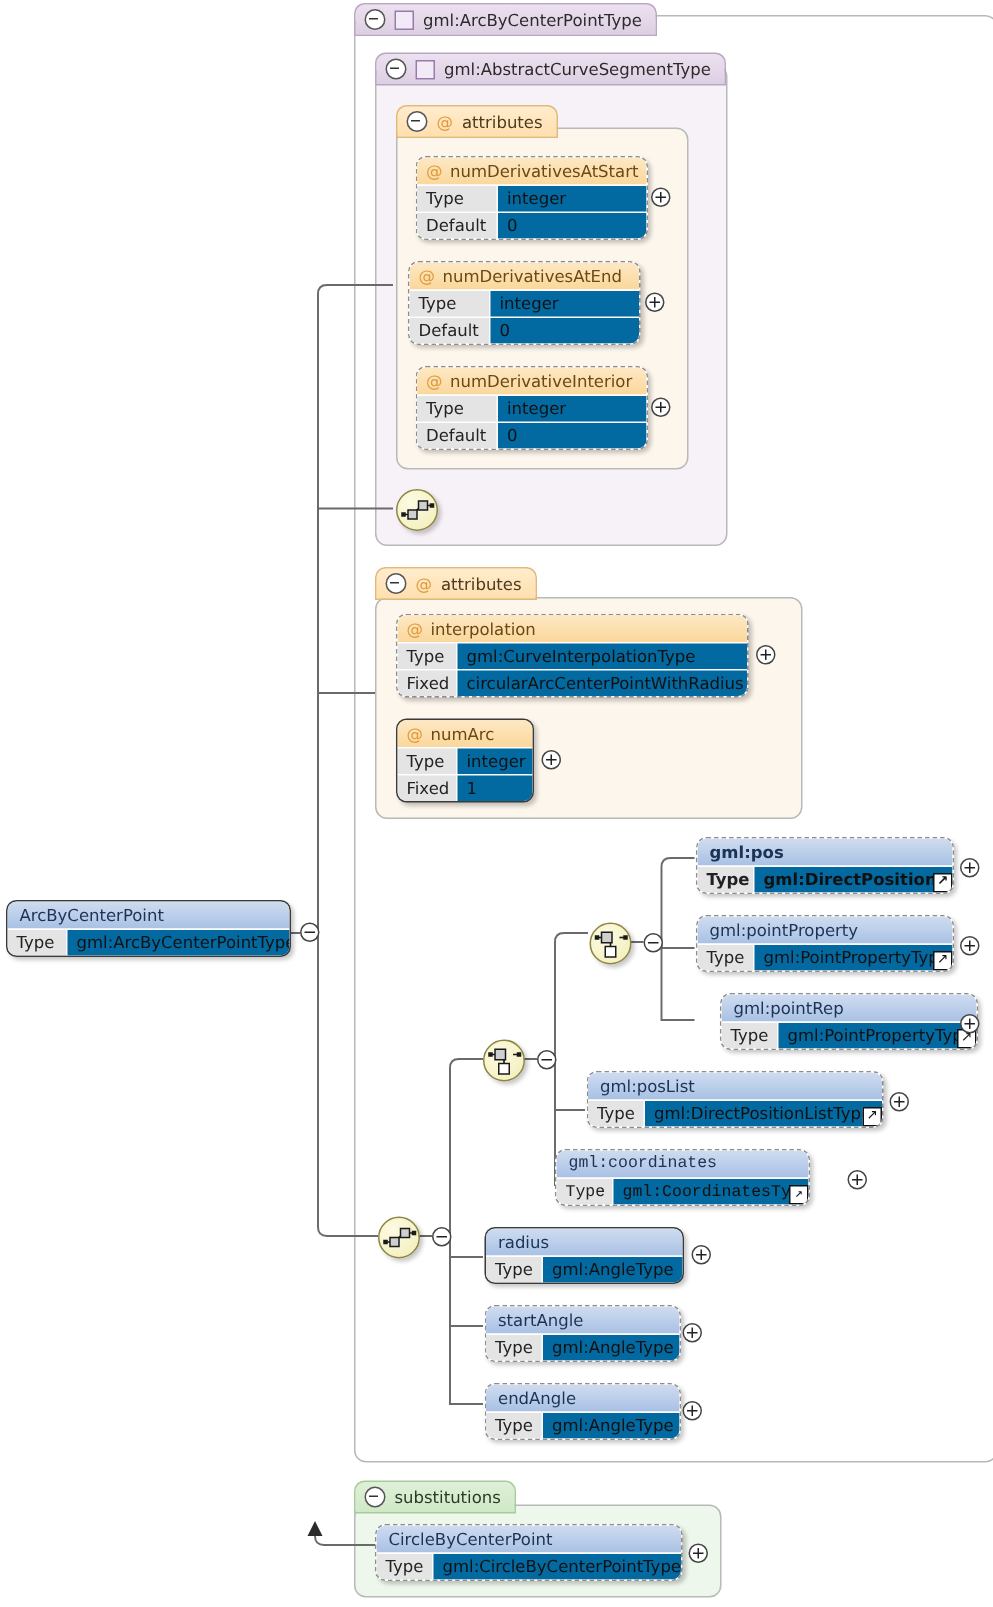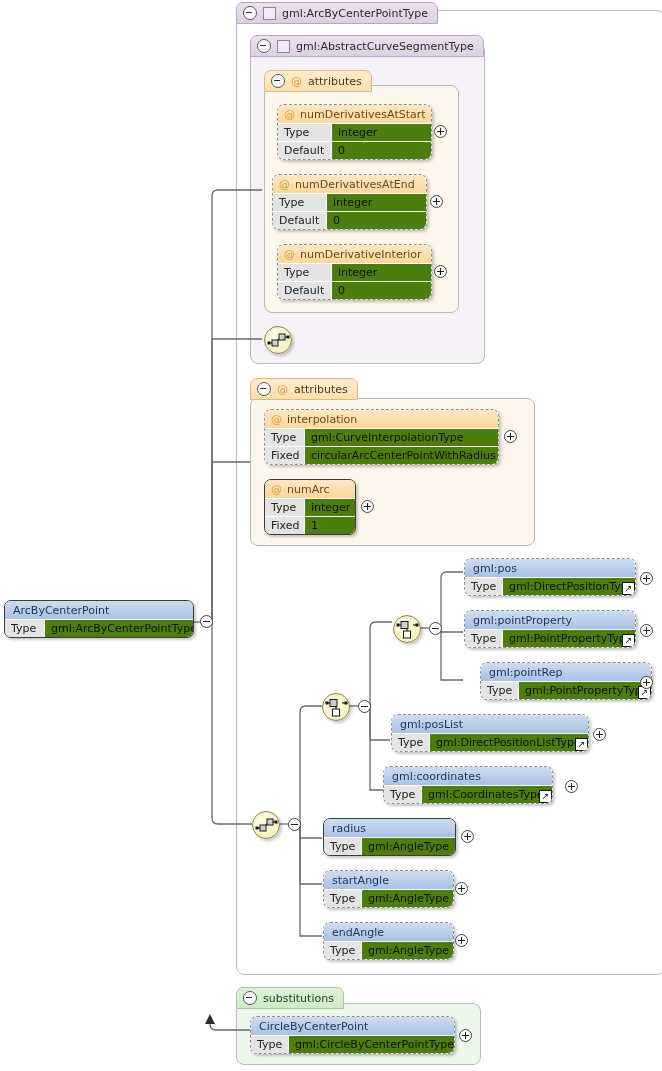--- a/index.html
+++ b/index.html
@@ -40,21 +40,21 @@
   .box.dashed{border:1px dashed #8d8d8d;}
   .box .bhead{height:18px;display:flex;align-items:center;padding:0 8px;
               font-size:11px;white-space:nowrap;box-sizing:border-box;}
   .box.elem .bhead{background:linear-gradient(#cfdcf0,#a9c1e4);color:#1b3355;}
   .box.attr .bhead{background:linear-gradient(#fde8c4,#fbd79b);color:#6a4a12;
                    gap:5px;padding-left:6px;}
   .box .brow{height:18px;display:flex;align-items:stretch;font-size:11px;
              border-top:1px solid #ffffff;box-sizing:border-box;}
   .box .bk{background:#e4e4e4;color:#222;display:flex;align-items:center;
            padding:0 6px;box-sizing:border-box;border-right:1px solid #fff;}
-  .box .bv{background:#4d7c0f;color:#111;display:flex;align-items:center;
+  .box .bv{background:#0369a1;color:#111;display:flex;align-items:center;
            padding:0 6px;box-sizing:border-box;flex:1;white-space:nowrap;overflow:hidden;}
 
   
   .linkmark{position:absolute;width:11px;height:11px;background:#fff;border:1px solid #111;
             display:flex;align-items:center;justify-content:center;font-size:9px;
             line-height:1;color:#111;}
 
   
   .dexp{position:absolute;width:13px;height:13px;border-radius:50%;
         border:1px solid #444;background:#fff;box-sizing:border-box;}
@@ -290,21 +290,21 @@
         <path d="M13,12 L13,15"></path>
     </g>
     <rect x="7" y="5.5" width="7" height="7" fill="#cfcfcf" stroke="#1a1a1a"></rect>
     <rect x="9.5" y="15" width="7" height="7" fill="#ffffff" stroke="#1a1a1a"></rect>
     <rect x="2.5" y="7.5" width="3" height="3" fill="#1a1a1a"></rect>
     <rect x="21.5" y="7.5" width="3" height="3" fill="#1a1a1a"></rect>
   </svg>
 </div>
 <div class="dexp" style="left:429px;top:622px;"></div>
 
-<div class="box elem dashed" style="left:464px;top:558px;width:172px;">
+<div class="box elem dashed" style="left:464px;top:558px;width:172px;font-weight:bold;">
   <div class="bhead">gml:pos</div>
   <div class="brow">
     <div class="bk" style="width:38px;">Type</div>
     <div class="bv">gml:DirectPositionType</div>
   </div>
   <span class="linkmark" style="right:0;bottom:0;">↗</span>
 </div>
 <div class="dexp plus" style="left:640px;top:572px;"></div>
 
 <div class="box elem dashed" style="left:464px;top:610px;width:172px;">
@@ -330,21 +330,21 @@
 <div class="box elem dashed" style="left:391px;top:714px;width:198px;">
   <div class="bhead">gml:posList</div>
   <div class="brow">
     <div class="bk" style="width:38px;">Type</div>
     <div class="bv">gml:DirectPositionListType</div>
   </div>
   <span class="linkmark" style="right:0;bottom:0;">↗</span>
 </div>
 <div class="dexp plus" style="left:593px;top:728px;"></div>
 
-<div class="box elem dashed" style="left:383px;top:766px;width:170px;">
+<div class="box elem dashed" style="left:370px;top:766px;width:170px;font-family:Liberation Mono, monospace;">
   <div class="bhead">gml:coordinates</div>
   <div class="brow">
     <div class="bk" style="width:38px;">Type</div>
     <div class="bv">gml:CoordinatesType</div>
   </div>
   <span class="linkmark" style="right:0;bottom:0;">↗</span>
 </div>
 <div class="dexp plus" style="left:565px;top:780px;"></div>
 
 <div class="box elem solid" style="left:323px;top:818px;width:133px;">

